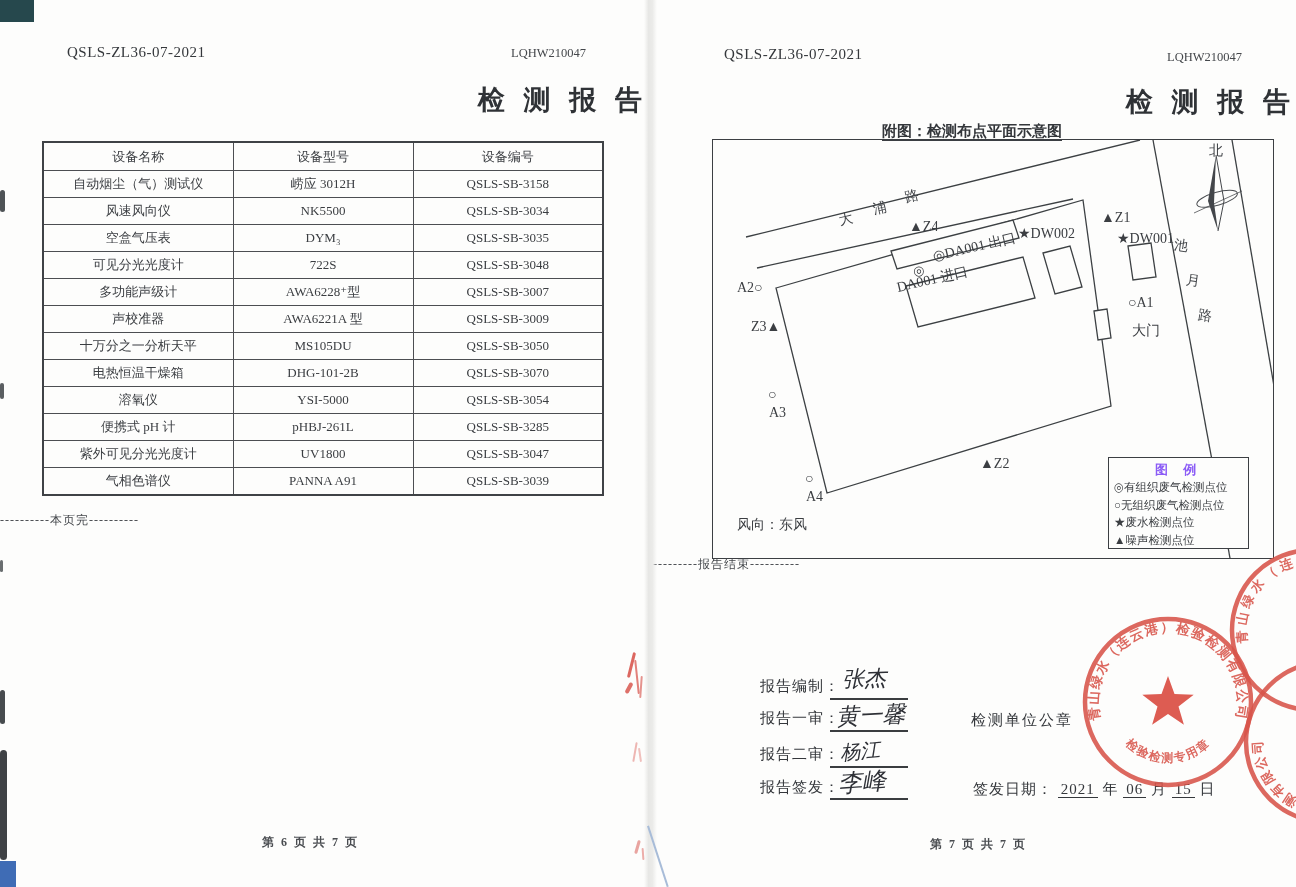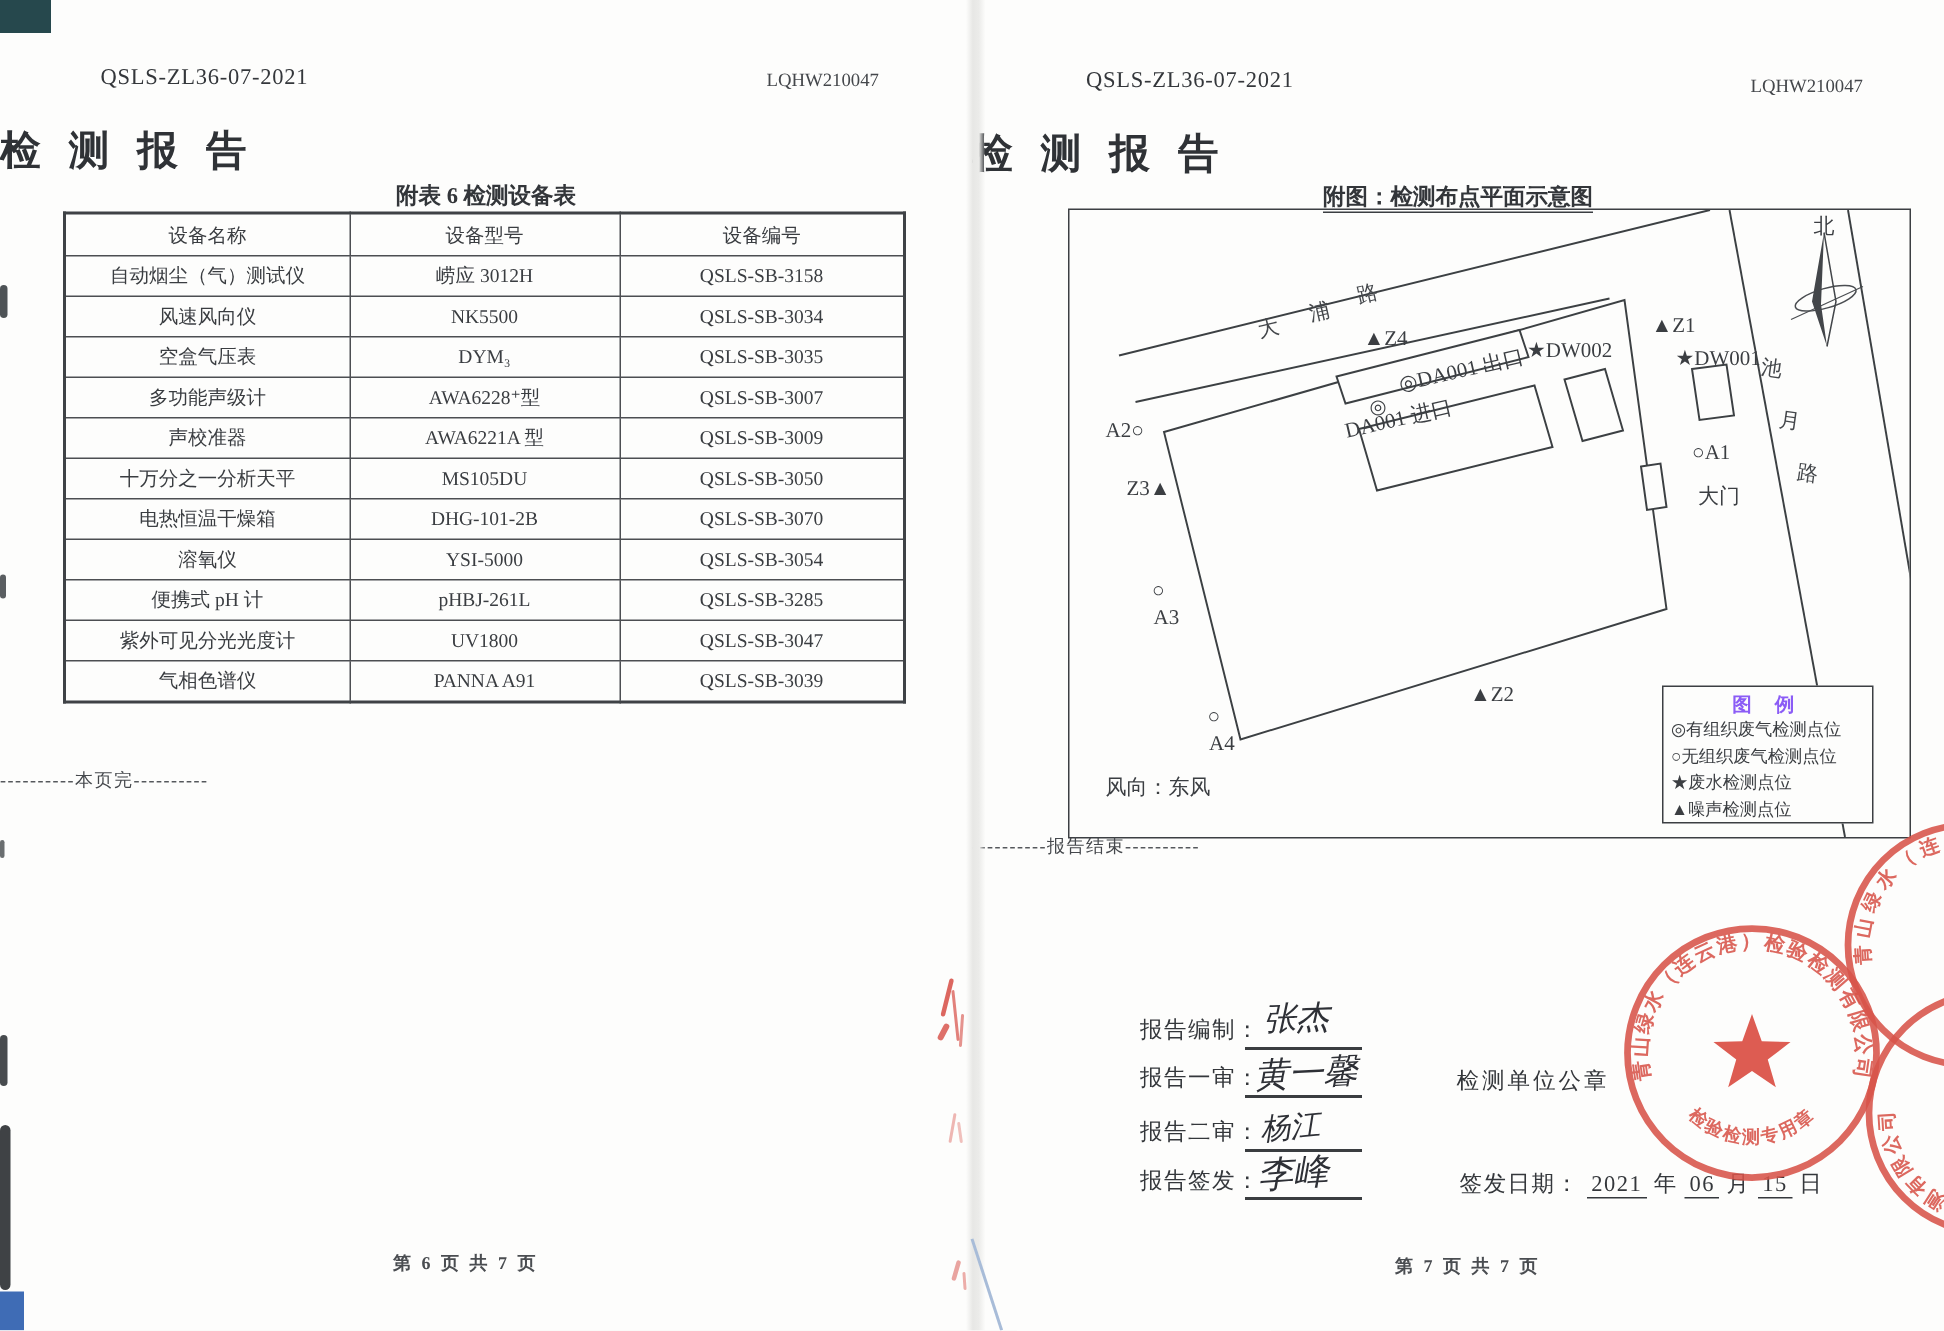--- a/index.html
+++ b/index.html
@@ -8,21 +8,21 @@
     background:#f4f4f2;
     font-family:"Liberation Serif","DejaVu Serif",serif;
     color:#3b3e42;
   }
   .page{position:absolute;top:0;width:648px;height:887px;background:#fdfdfc;overflow:hidden;}
   #page-left{left:0;}
   #page-right{left:648px;}
 
   .code{position:absolute;font-size:15px;letter-spacing:.5px;color:#34373b;}
   .repno{position:absolute;font-size:12.5px;color:#44474b;}
-  .title{position:absolute;left:0;width:100%;text-align:left;font-size:27px;font-weight:bold;letter-spacing:6px;color:#2f3236;}
+  .title{position:absolute;left:0;width:100%;text-align:right;font-size:27px;font-weight:bold;letter-spacing:6px;color:#2f3236;}
   .subtitle{position:absolute;left:0;width:100%;text-align:center;font-size:15px;font-weight:bold;color:#33363a;}
   .subtitle .us{border-bottom:1.5px solid #3b3e42;padding-bottom:1px;text-align:right;}
 
   
   table.equip{position:absolute;left:42px;top:141px;width:560px;border-collapse:collapse;table-layout:fixed;
     font-size:13px;color:#3a3d41;}
   table.equip td{border:1px solid #4c4e52;text-align:center;padding:0;height:26px;}
   table.equip tr.hdr td{height:27px;}
   table.equip{border:2px solid #3f4246;}
   .endnote{position:absolute;left:0;width:100%;text-align:left;font-size:12px;color:#45484c;letter-spacing:1px;}
@@ -55,21 +55,20 @@
   .rstroke{position:absolute;background:#d64c44;border-radius:2px;}
   .bluestroke{position:absolute;background:#a8bcd8;}
 </style>
 </head>
 <body>
 
 <div class="page" id="page-left">
   <span class="code" style="left:67px;top:44px">QSLS-ZL36-07-2021</span>
   <span class="repno" style="left:511px;top:46px">LQHW210047</span>
   <div class="title" style="top:82px">检 测 报 告</div>
-  <div class="subtitle" style="top:121px">附表 6 检测设备表</div>
 
   <table class="equip">
     <colgroup>
         <col style="width:190px">
         <col style="width:180px">
         <col style="width:190px">
       </colgroup>
     <tbody>
         <tr class="hdr">
       <td>设备名称</td>
@@ -83,20 +82,25 @@
         </tr>
     <tr>
           <td>风速风向仪</td>
           <td>NK5500</td>
           <td>QSLS-SB-3034</td>
         </tr>
     <tr>
           <td>空盒气压表</td>
           <td>DYM₃</td>
           <td>QSLS-SB-3035</td>
+        </tr>
+    <tr>
+          <td>可见分光光度计</td>
+          <td>722S</td>
+          <td>QSLS-SB-3048</td>
         </tr>
     <tr>
           <td>多功能声级计</td>
           <td>AWA6228⁺型</td>
           <td>QSLS-SB-3007</td>
         </tr>
     <tr>
           <td>声校准器</td>
           <td>AWA6221A 型</td>
           <td>QSLS-SB-3009</td>

